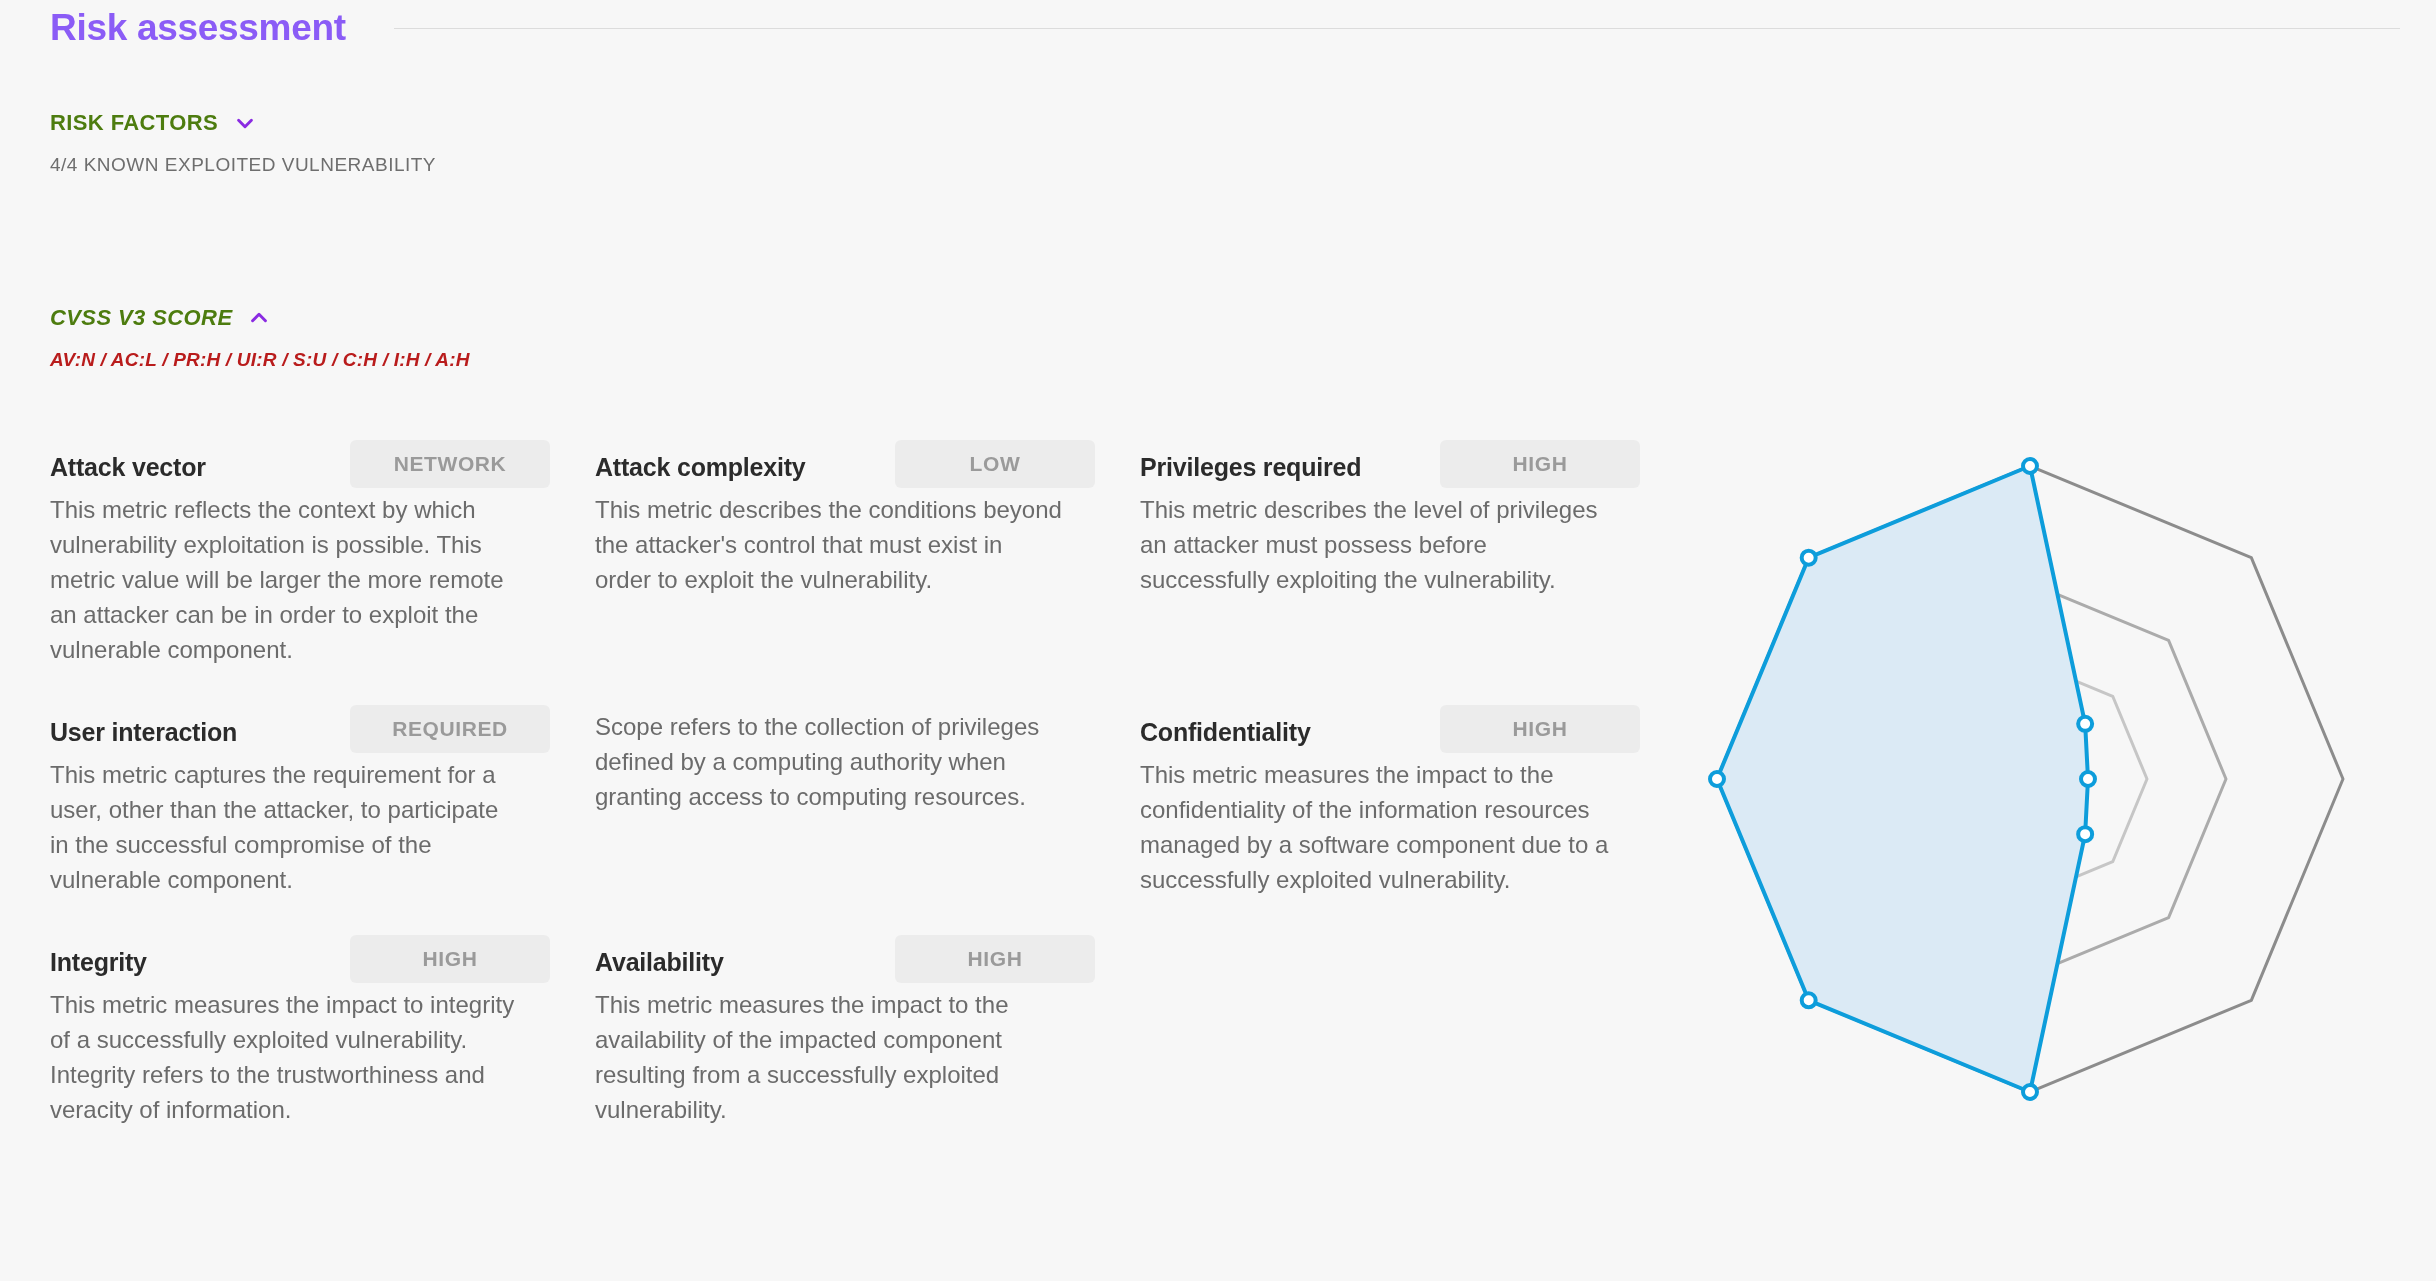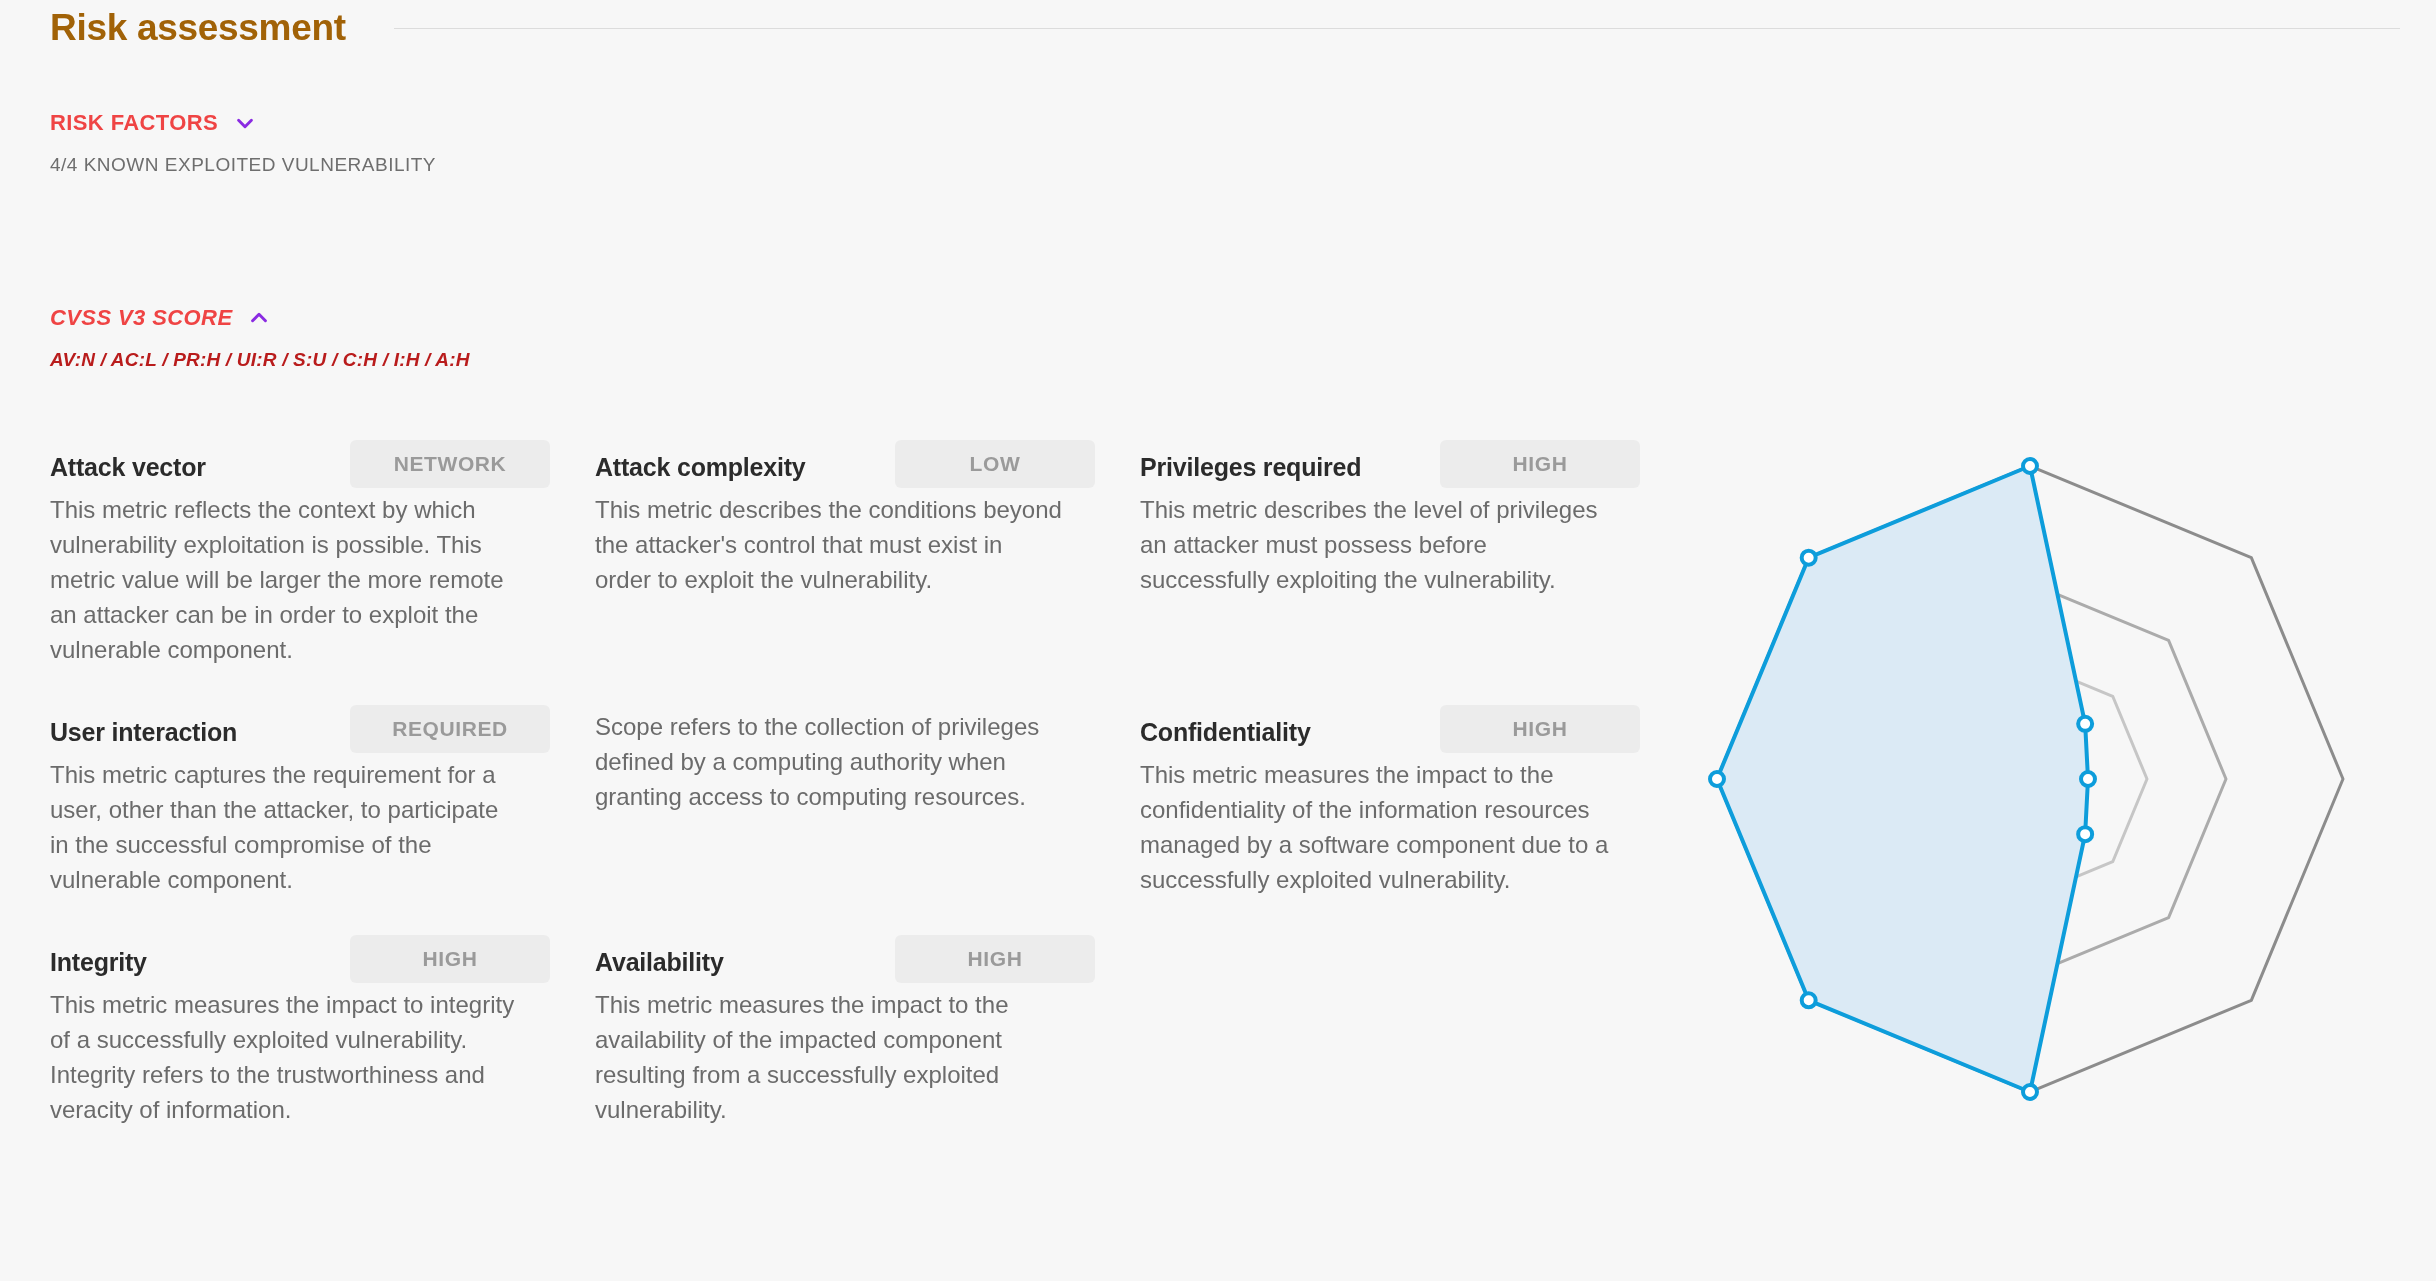--- a/index.html
+++ b/index.html
@@ -11,30 +11,30 @@
     overflow: hidden;
   }
   .page { position: relative; width: 2436px; height: 1281px; background: #f7f7f7; }
 
   
   .page-header {
     position: absolute; left: 0; top: 0; right: 0; height: 56px;
     display: flex; align-items: center; padding-left: 50px; padding-right: 36px;
   }
   .page-title {
-    font-size: 37px; font-weight: 700; color: #a16207;
+    font-size: 37px; font-weight: 700; color: #8b5cf6;
     letter-spacing: -0.3px; white-space: nowrap;
   }
   .title-rule { flex: 1; height: 1px; background: #dcdcdc; margin-left: 48px; }
 
   
   .section { position: absolute; left: 50px; }
   .section-head { display: flex; align-items: center; gap: 16px; }
   .section-title {
-    font-size: 22px; font-weight: 700; color: #ef4444;
+    font-size: 22px; font-weight: 700; color: #4d7c0f;
     letter-spacing: 0.4px; text-transform: uppercase;
   }
   .chev { width: 22px; height: 22px; display: block; }
   .section-sub {
     margin-top: 18px; font-size: 19px; color: #6e6e6e;
     letter-spacing: 0.5px; text-transform: uppercase; font-weight: 400;
   }
   .vector-string {
     margin-top: 18px; font-size: 19px; color: #b91c1c;
     font-weight: 700; letter-spacing: 0.2px;

